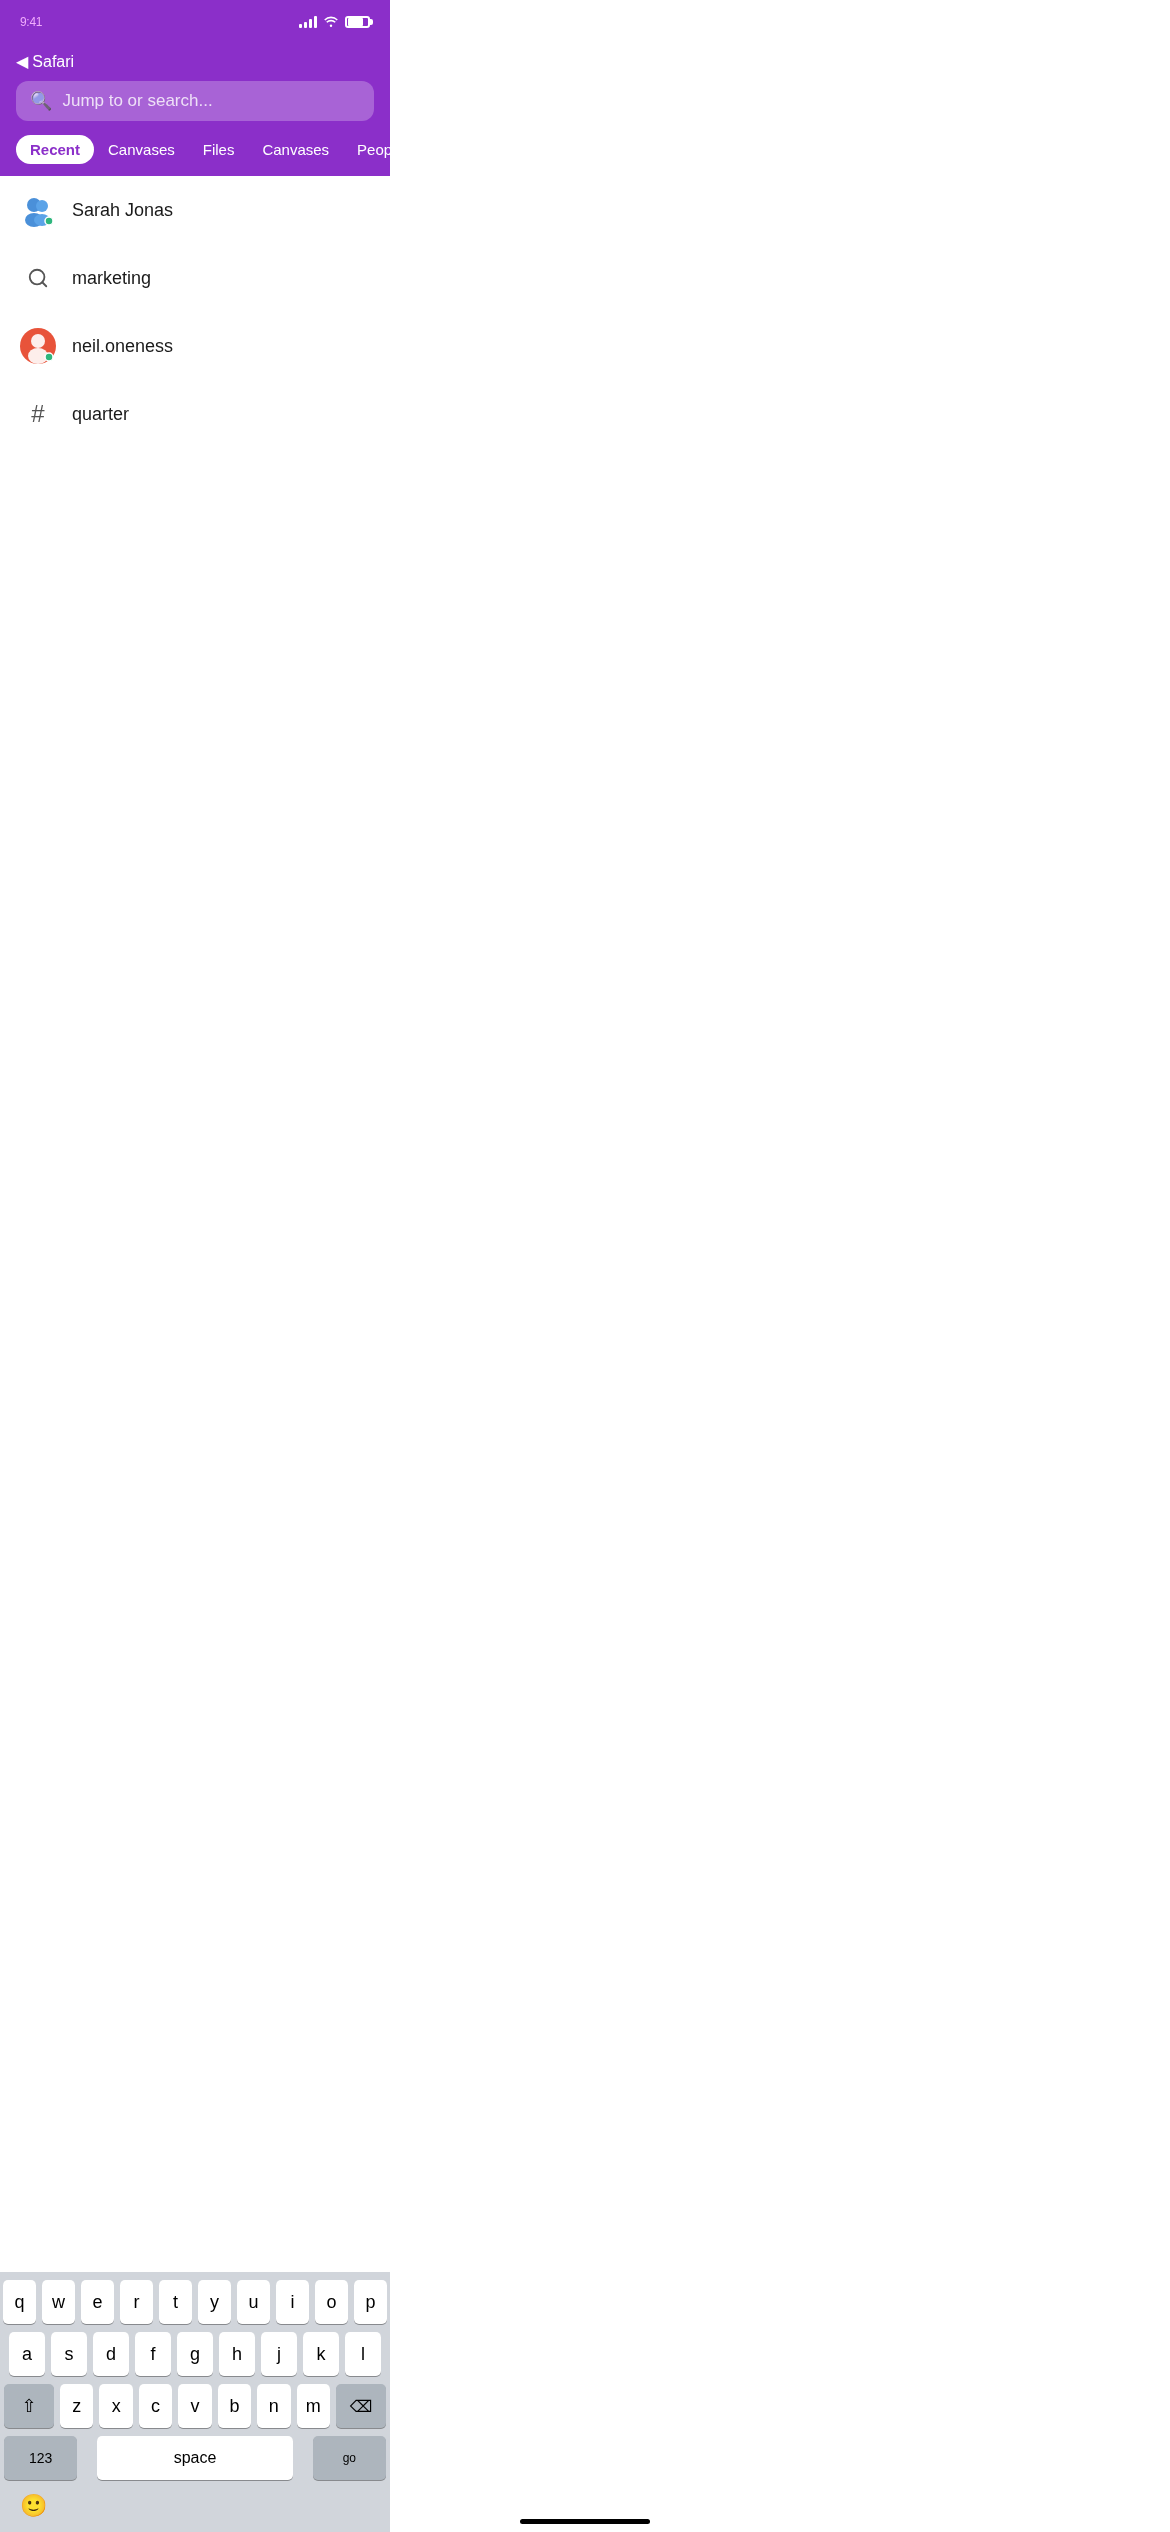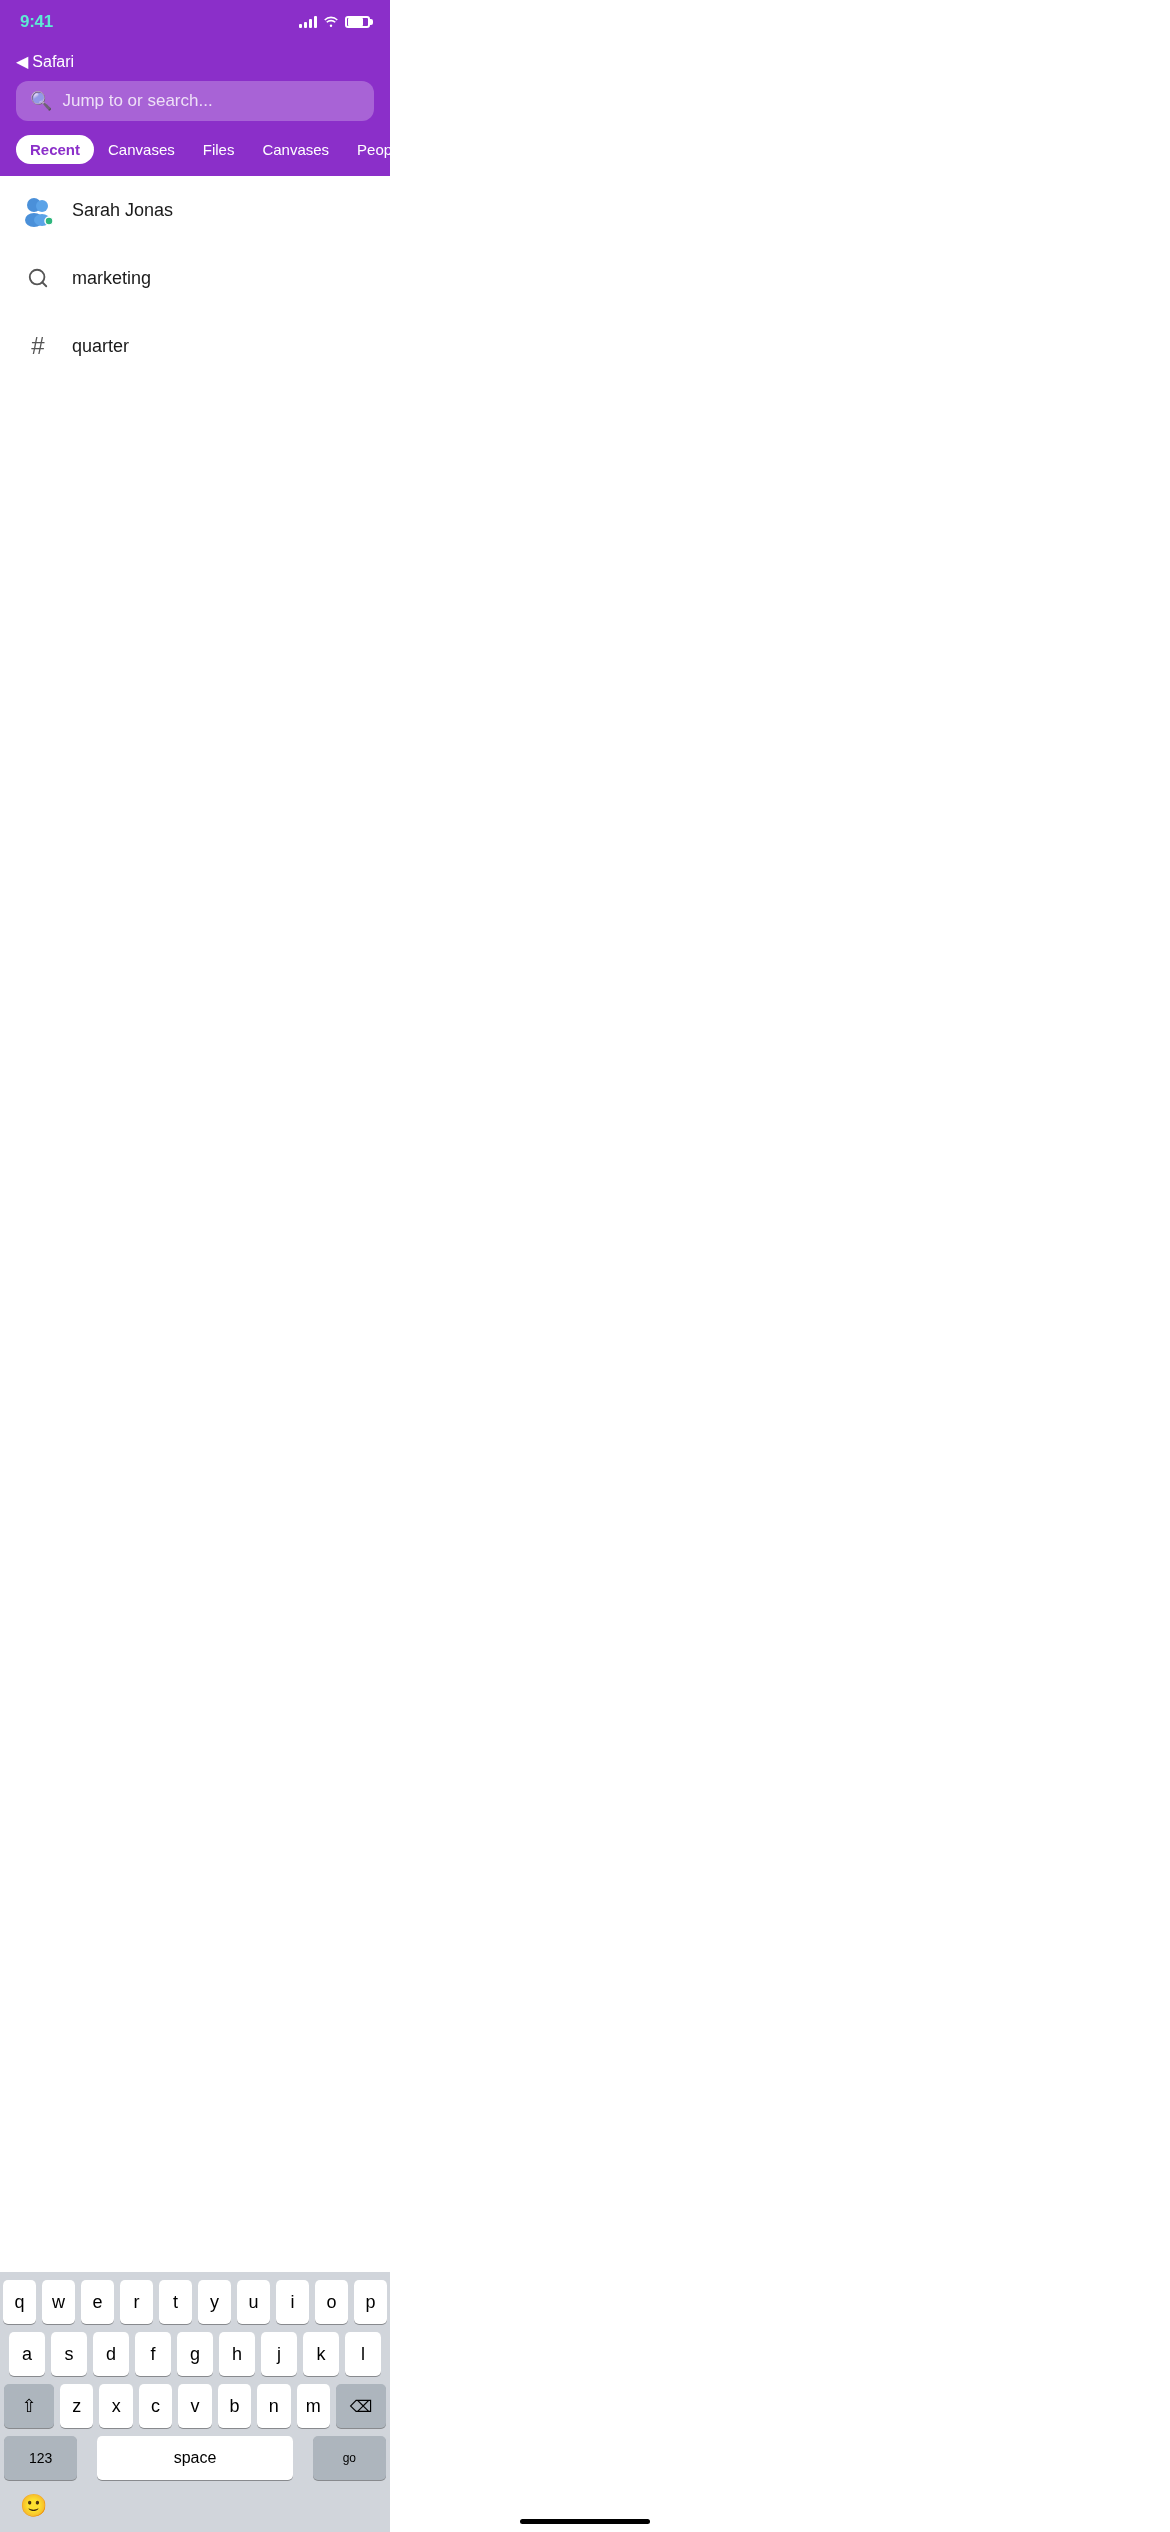--- a/index.html
+++ b/index.html
@@ -18,23 +18,23 @@
     .status-bar {
       background: #8b2fc9;
       height: 44px;
       display: flex;
       align-items: center;
       justify-content: space-between;
       padding: 0 20px;
     }
 
     .status-time {
-      color: #5eead4;
-      font-size: 17px;
-      font-weight: 700;
+      color: #f0abfc;
+      font-size: 12px;
+      font-weight: 400;
       letter-spacing: -0.3px;
     }
 
     .status-icons {
       display: flex;
       align-items: center;
       gap: 6px;
     }
 
     .signal-bars {
@@ -342,20 +342,33 @@
   <div class="result-item">
     <div class="result-icon">
       <svg width="22" height="22" viewBox="0 0 24 24" fill="none" stroke="#555" stroke-width="2" stroke-linecap="round" stroke-linejoin="round">
         <circle cx="11" cy="11" r="8"></circle>
         <line x1="21" y1="21" x2="16.65" y2="16.65"></line>
       </svg>
     </div>
     <span class="result-text">marketing</span>
   </div>
 
+  <div class="result-item">
+    <div class="result-icon">
+      <svg width="36" height="36" viewBox="0 0 36 36">
+        <circle cx="18" cy="18" r="18" fill="#e8533a"></circle>
+
+        <circle cx="18" cy="13" r="7" fill="white" opacity="0.9"></circle>
+        <ellipse cx="18" cy="28" rx="10" ry="8" fill="white" opacity="0.9"></ellipse>
+
+        <circle cx="29" cy="29" r="4" fill="#2eb67d" stroke="white" stroke-width="1.5"></circle>
+      </svg>
+    </div>
+    <span class="result-text">neil.oneness</span>
+  </div>
 
   <div class="result-item">
     <div class="result-icon">
       <span class="hash-icon">#</span>
     </div>
     <span class="result-text">quarter</span>
   </div>
 
 </div>
 

